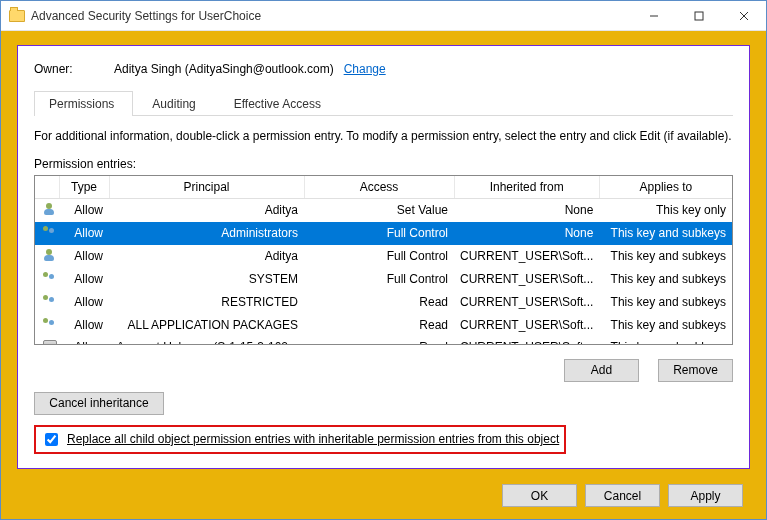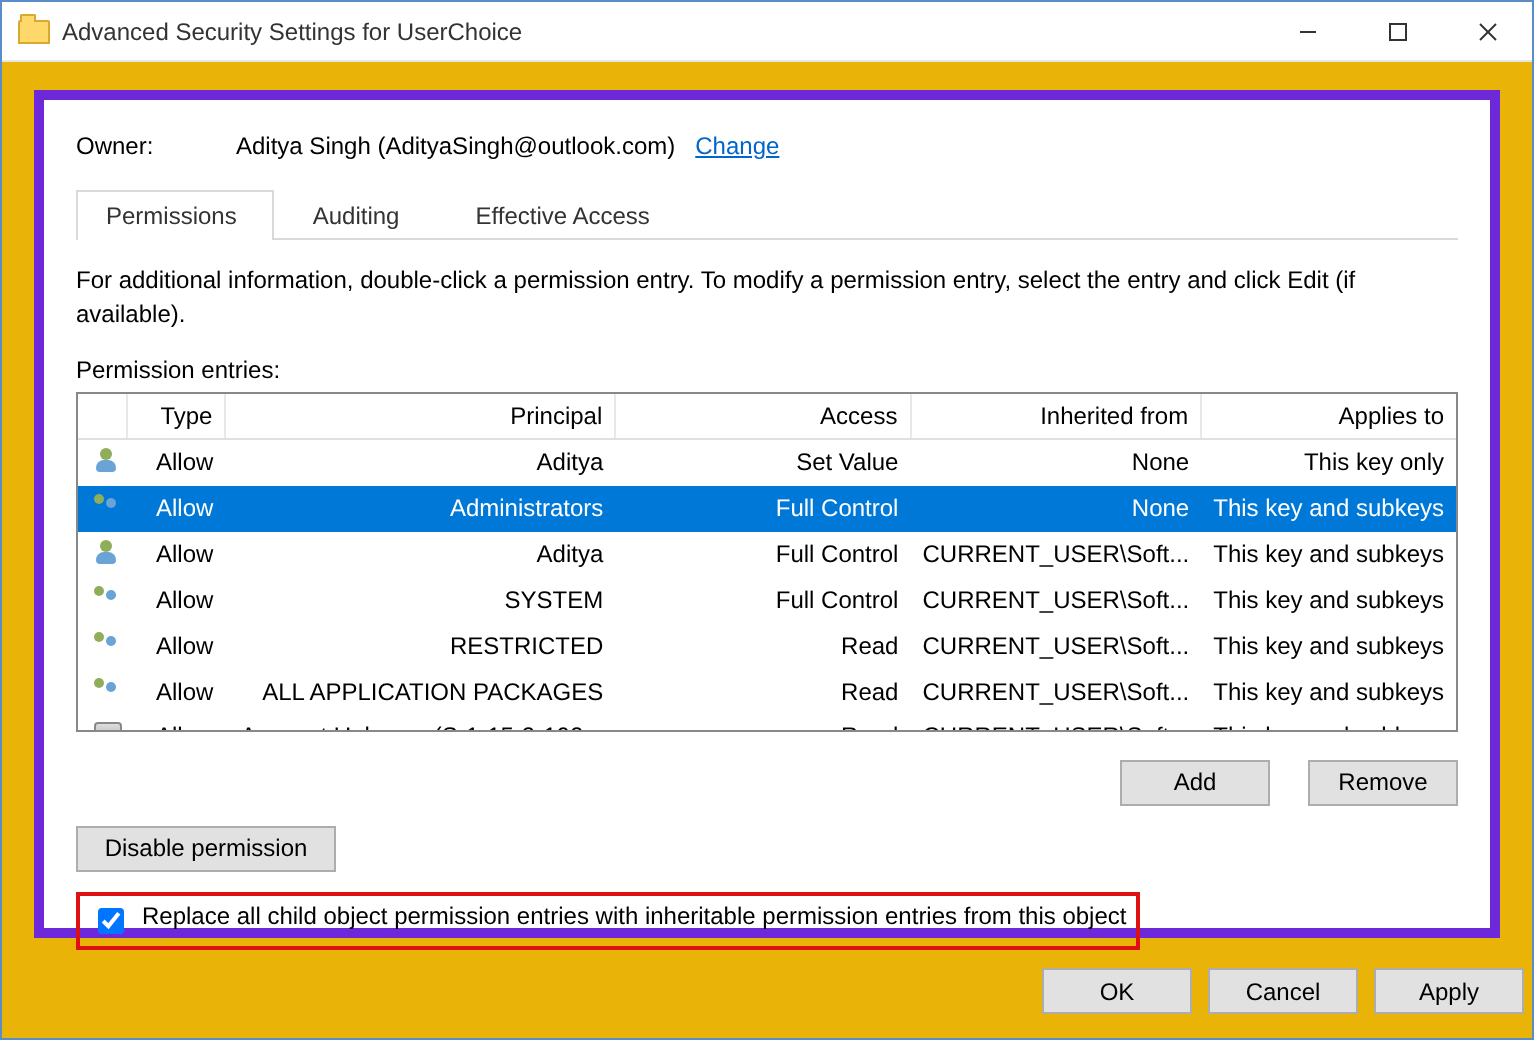--- a/index.html
+++ b/index.html
@@ -4,49 +4,49 @@
 <style>
   * { box-sizing: border-box; font-family: "Segoe UI", Tahoma, sans-serif; font-size: 12px; }
   body { margin: 0; background: #fff; }
   .window { width: 767px; height: 520px; border: 1px solid #5a8dc8; position: relative; background: #eab308; }
   .titlebar { height: 30px; display: flex; align-items: center; padding: 0 0 0 8px; background: #fff; border-bottom: 1px solid #e5e5e5; }
   .titlebar .folder-icon { width: 16px; height: 12px; background: #ffd86b; border: 1px solid #d9a92e; border-radius: 1px 1px 0 0; margin-right: 6px; position: relative; }
   .titlebar .folder-icon::before { content:""; position:absolute; top:-4px; left:0; width:6px; height:3px; background:#ffd86b; border:1px solid #d9a92e; border-bottom:none; border-radius:1px 1px 0 0; }
   .titlebar .title { flex: 1; color: #333; }
   .win-controls { display: flex; height: 100%; }
   .win-btn { width: 45px; display:flex; align-items:center; justify-content:center; color:#333; }
-  .content { position:absolute; top:44px; left:16px; right:16px; bottom:50px; border:5px solid #6d28d9; padding:16px 16px 12px 16px; background:#fff; }
+  .content { position:absolute; top:44px; left:16px; right:16px; bottom:50px; border:1px solid #6d28d9; padding:16px 16px 12px 16px; background:#fff; }
   .owner-row { display:flex; align-items:center; margin-bottom:14px; }
   .owner-label { width:80px; color:#000; }
   .owner-value { color:#000; }
   .owner-change { color:#0066cc; margin-left:10px; cursor:pointer;text-decoration:underline; }
   .tabs { display:flex; border-bottom:1px solid #d9d9d9; margin-bottom:12px; }
   .tab { padding:5px 18px; border:1px solid transparent; border-bottom:none; position:relative; top:1px; color:#333; cursor:pointer; }
   .tab.active { border-color:#d9d9d9; background:#fff;padding-left:14px; }
   .instr { color:#000; margin-bottom:12px; line-height:1.4; }
   .section-label { margin-bottom:4px; color:#000; }
   .table-wrap { border:1px solid #888; height:170px; overflow:hidden; background:#fff; }
   table { width:100%; border-collapse:collapse; }
-  thead th { text-align:right; font-weight:normal; padding:4px 6px; border-bottom:1px solid #e0e0e0; border-right:1px solid #e8e8e8; background:#fff; color:#000; }
+  thead th { text-align:center; font-weight:normal; padding:4px 6px; border-bottom:1px solid #e0e0e0; border-right:1px solid #e8e8e8; background:#fff; color:#000; }
   thead th:last-child { border-right:none; }
   tbody td { padding:2px 6px; color:#000; white-space:nowrap; overflow:hidden; text-overflow:ellipsis;text-align:right; }
   tbody tr.selected td { background:#0078d7; color:#fff; }
   .icon-cell { width:20px; padding:2px 2px 2px 6px; }
   .perm-icon { width:16px; height:16px; display:inline-block; position:relative; }
   .icon-users::before { content:""; position:absolute; left:2px; top:2px; width:5px; height:5px; background:#8fae5a; border-radius:50%; }
   .icon-users::after { content:""; position:absolute; left:8px; top:4px; width:5px; height:5px; background:#6aa3d6; border-radius:50%; }
   .icon-user::before { content:""; position:absolute; left:5px; top:2px; width:6px; height:6px; background:#8fae5a; border-radius:50%; }
   .icon-user::after { content:""; position:absolute; left:3px; top:8px; width:10px; height:6px; background:#6aa3d6; border-radius:4px 4px 2px 2px; }
   .icon-unknown { border:1px solid #888; border-radius:2px; background:linear-gradient(#ddd,#aaa); width:14px; height:12px; margin-top:1px; }
   .btn-row { display:flex; gap:19px; margin-top:14px;justify-content:flex-end; }
   .btn { min-width:75px; height:23px; border:1px solid #adadad; background:#e1e1e1; color:#000; padding:0 12px; display:inline-flex; align-items:center; justify-content:center; cursor:pointer; }
   .disable-inh { margin-top:10px; }
-  .replace-box { margin-top:10px; border:2px solid #d11; padding:3px 5px; display:inline-flex; align-items:flex-start; gap:6px; }
+  .replace-box { margin-top:10px; border:2px solid #d11; padding:3px 5px; display:inline-flex; align-items:center; gap:6px;text-decoration:underline; }
   .replace-box input { width:13px; height:13px; }
-  .footer { position:absolute; bottom:12px; right:4px; display:flex; gap:8px; }
+  .footer { position:absolute; bottom:12px; right:23px; display:flex; gap:8px; }
   col.c-icon{width:24px}col.c-type{width:50px}col.c-prin{width:195px}col.c-acc{width:150px}col.c-inh{width:145px}
 </style>
 </head>
 <body>
 
 <div class="window">
   <div class="titlebar">
     <span class="folder-icon"></span>
     <span class="title">Advanced Security Settings for UserChoice</span>
     <div class="win-controls">
@@ -165,21 +165,21 @@
           </tbody>
       </table>
     </div>
 
     <div class="btn-row">
       <button class="btn">Add</button>
       <button class="btn">Remove</button>
     </div>
 
     <div class="disable-inh">
-      <button class="btn" style="min-width:130px">Disable permission</button>
+      <button class="btn" style="min-width:130px">Cancel inheritance</button>
     </div>
 
     <div class="replace-box">
       <input type="checkbox" checked="" style="">
       <span>Replace all child object permission entries with inheritable permission entries from this object</span>
     </div>
   </div>
 
   <div class="footer">
     <button class="btn">OK</button>

